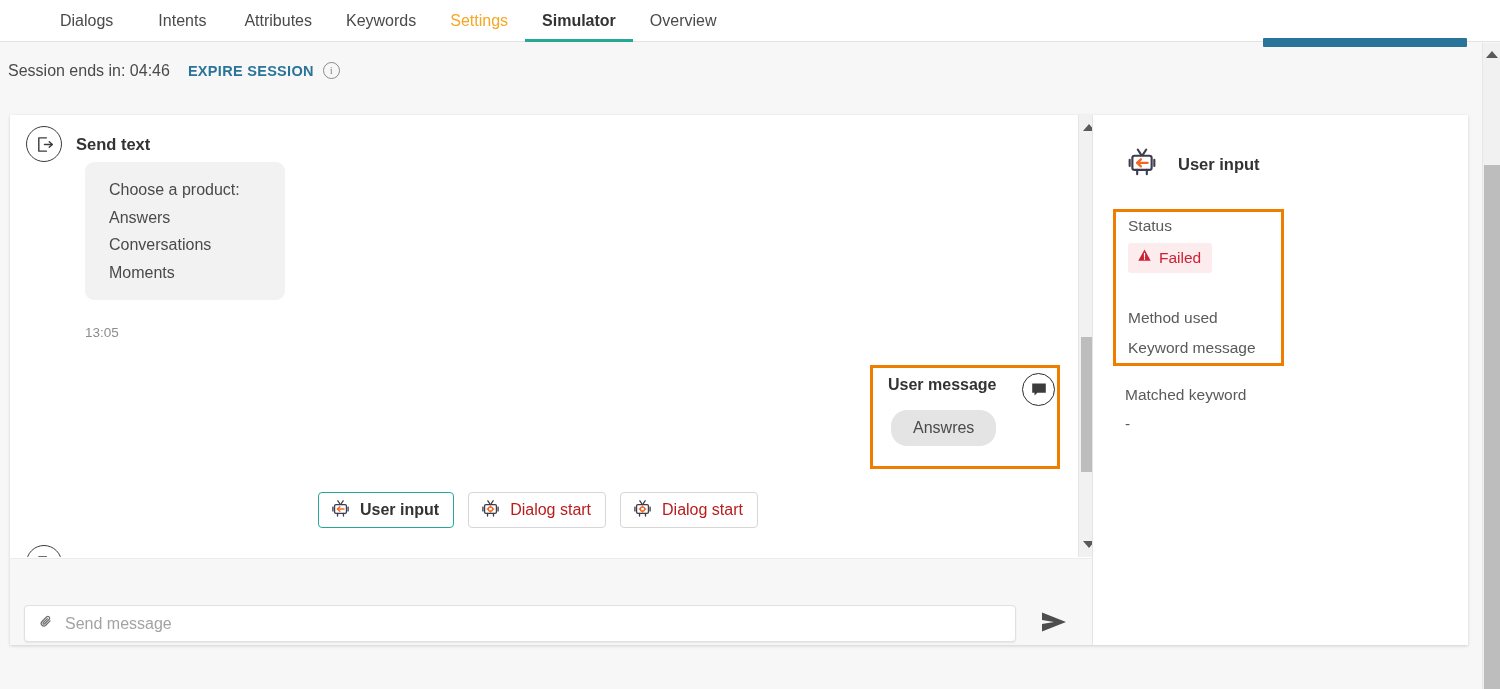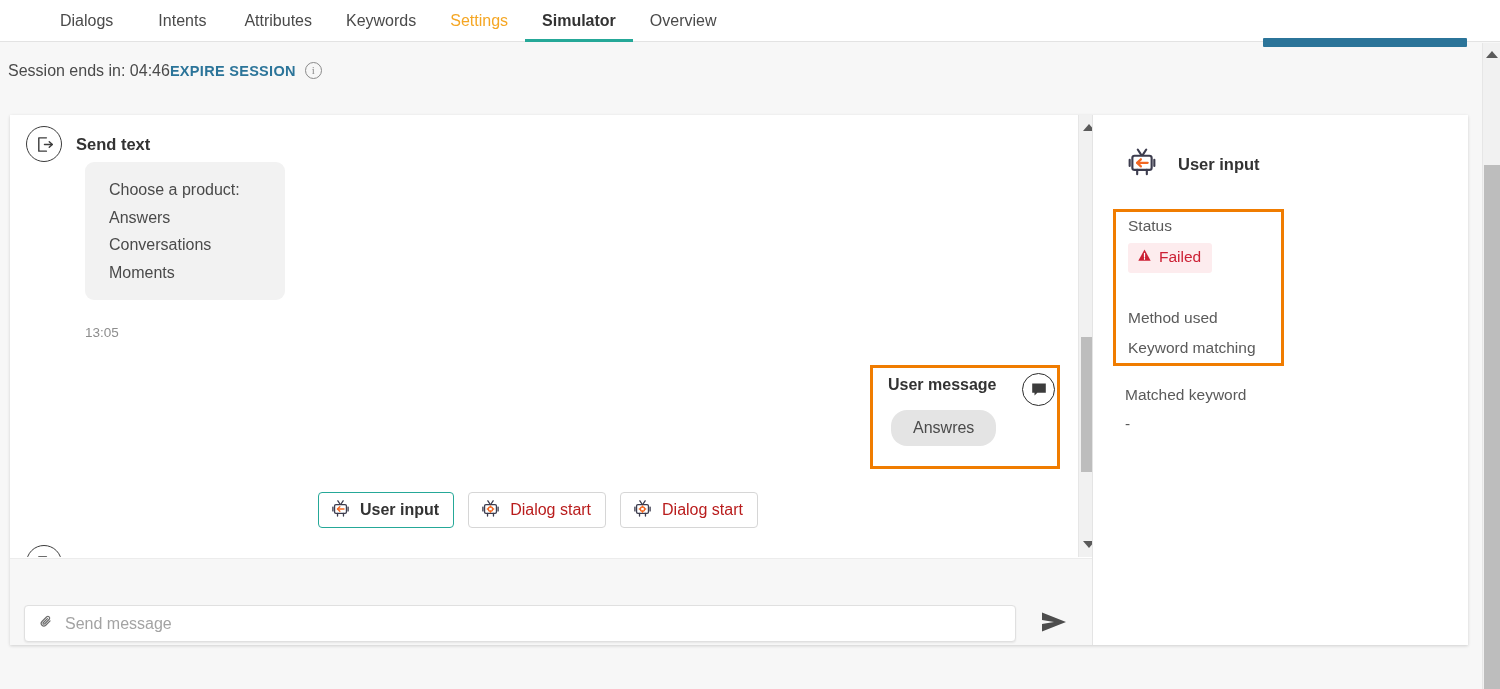--- a/index.html
+++ b/index.html
@@ -58,20 +58,21 @@
     width: 1244px; height: 55px;
     background: #f7f7f7;
     display: flex; align-items: center;
   }
   #session-text {
     margin-left: 8px;
     font-size: 16px;
     color: #4a4a4a;
   }
   #expire-session {
+    margin-left: 18px;
     font-size: 14.5px;
     font-weight: bold;
     letter-spacing: 0.3px;
     color: #2b7499;
     cursor: pointer;
   }
   #info-icon {
     margin-left: 9px;
     width: 17px; height: 17px;
     border: 1.4px solid #8a8a8a;
@@ -275,21 +276,21 @@
   }
   .det-value {
     position: absolute;
     font-size: 15.5px; color: #5a5a5a;
   }
   #badge-failed {
     position: absolute; left: 12px; top: 31px;
     background: #fdecee;
     border-radius: 3px;
     padding: 5px 11px 6px 9px;
-    display: flex; align-items: flex-start; gap: 7px;
+    display: flex; align-items: center; gap: 7px;
     font-size: 15.5px;
     color: #cc2135;
     font-weight: normal;
   }
 
   
   #outer-sb {
     position: absolute; left: 1482px; top: 43px;
     width: 18px; height: 646px;
     background: #f1f1f1;
@@ -489,21 +490,21 @@
       <span id="badge-failed">
         <span>
           <svg width="15" height="15" viewBox="0 0 16 16">
             <path d="M8 1.6l6.6 12H1.4z" fill="#cc2135"></path>
             <path d="M8 5.6v4.1M8 11.1v0.9" stroke="#ffffff" stroke-width="1.3" stroke-linecap="round"></path>
           </svg>
         </span>
         <span>Failed</span>
       </span>
       <span class="det-label" style="left:12px; top:97px;">Method used</span>
-      <span class="det-value" style="left:12px; top:127px;">Keyword matching</span>
+      <span class="det-value" style="left:12px; top:127px;">Keyword message</span>
     </div>
 
     <span class="det-label" style="left:32px; top:271px;">Matched keyword</span>
     <span class="det-value" style="left:32px; top:300px;">-</span>
   </div>
 
 </div>
 
 <div id="outer-sb">
   <div id="outer-sb-up"></div>

